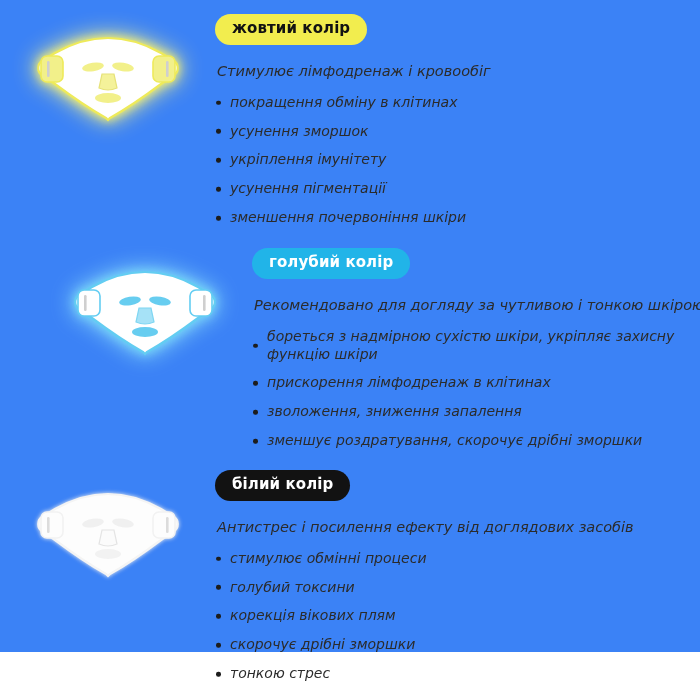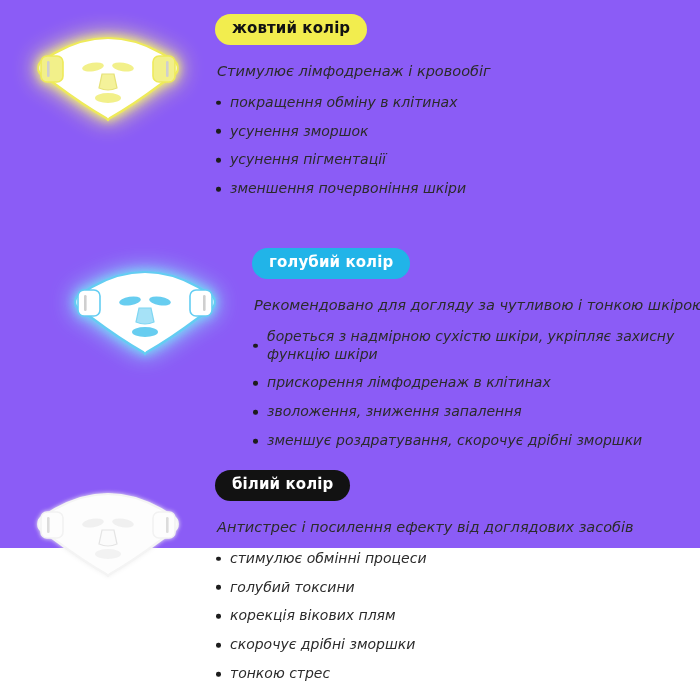--- a/index.html
+++ b/index.html
@@ -13,22 +13,22 @@
     height: 700px;
     overflow: hidden;
     font-family: "DejaVu Sans", "Liberation Sans", sans-serif;
     color: #2b2b2b;
     -webkit-font-smoothing: antialiased;
   }
 
   .page {
     position: relative;
     width: 700px;
-    height: 548px;
-    background: #8b5cf6;
+    height: 652px;
+    background: #3b82f6;
   }
 
   
   .section {
     position: absolute;
     left: 0;
     width: 700px;
     display: flex;
     align-items: flex-start;
   }
@@ -134,20 +134,21 @@
           </g>
         </svg>
       </div>
     </div>
     <div class="text-col">
       <div class="pill pill-yellow">жовтий колір</div>
       <p class="lede">Стимулює лімфодренаж і кровообіг</p>
       <ul class="bullets">
         <li>покращення обміну в клітинах</li>
         <li>усунення зморшок</li>
+        <li>укріплення імунітету</li>
         <li>усунення пігментації</li>
         <li>зменшення почервоніння шкіри</li>
       </ul>
     </div>
   </div>
 
   <div class="section" id="section-blue">
     <div class="icon-col">
       <div class="mask-wrap">
         <svg viewBox="0 0 150 102" class="glow-blue" aria-hidden="true">

